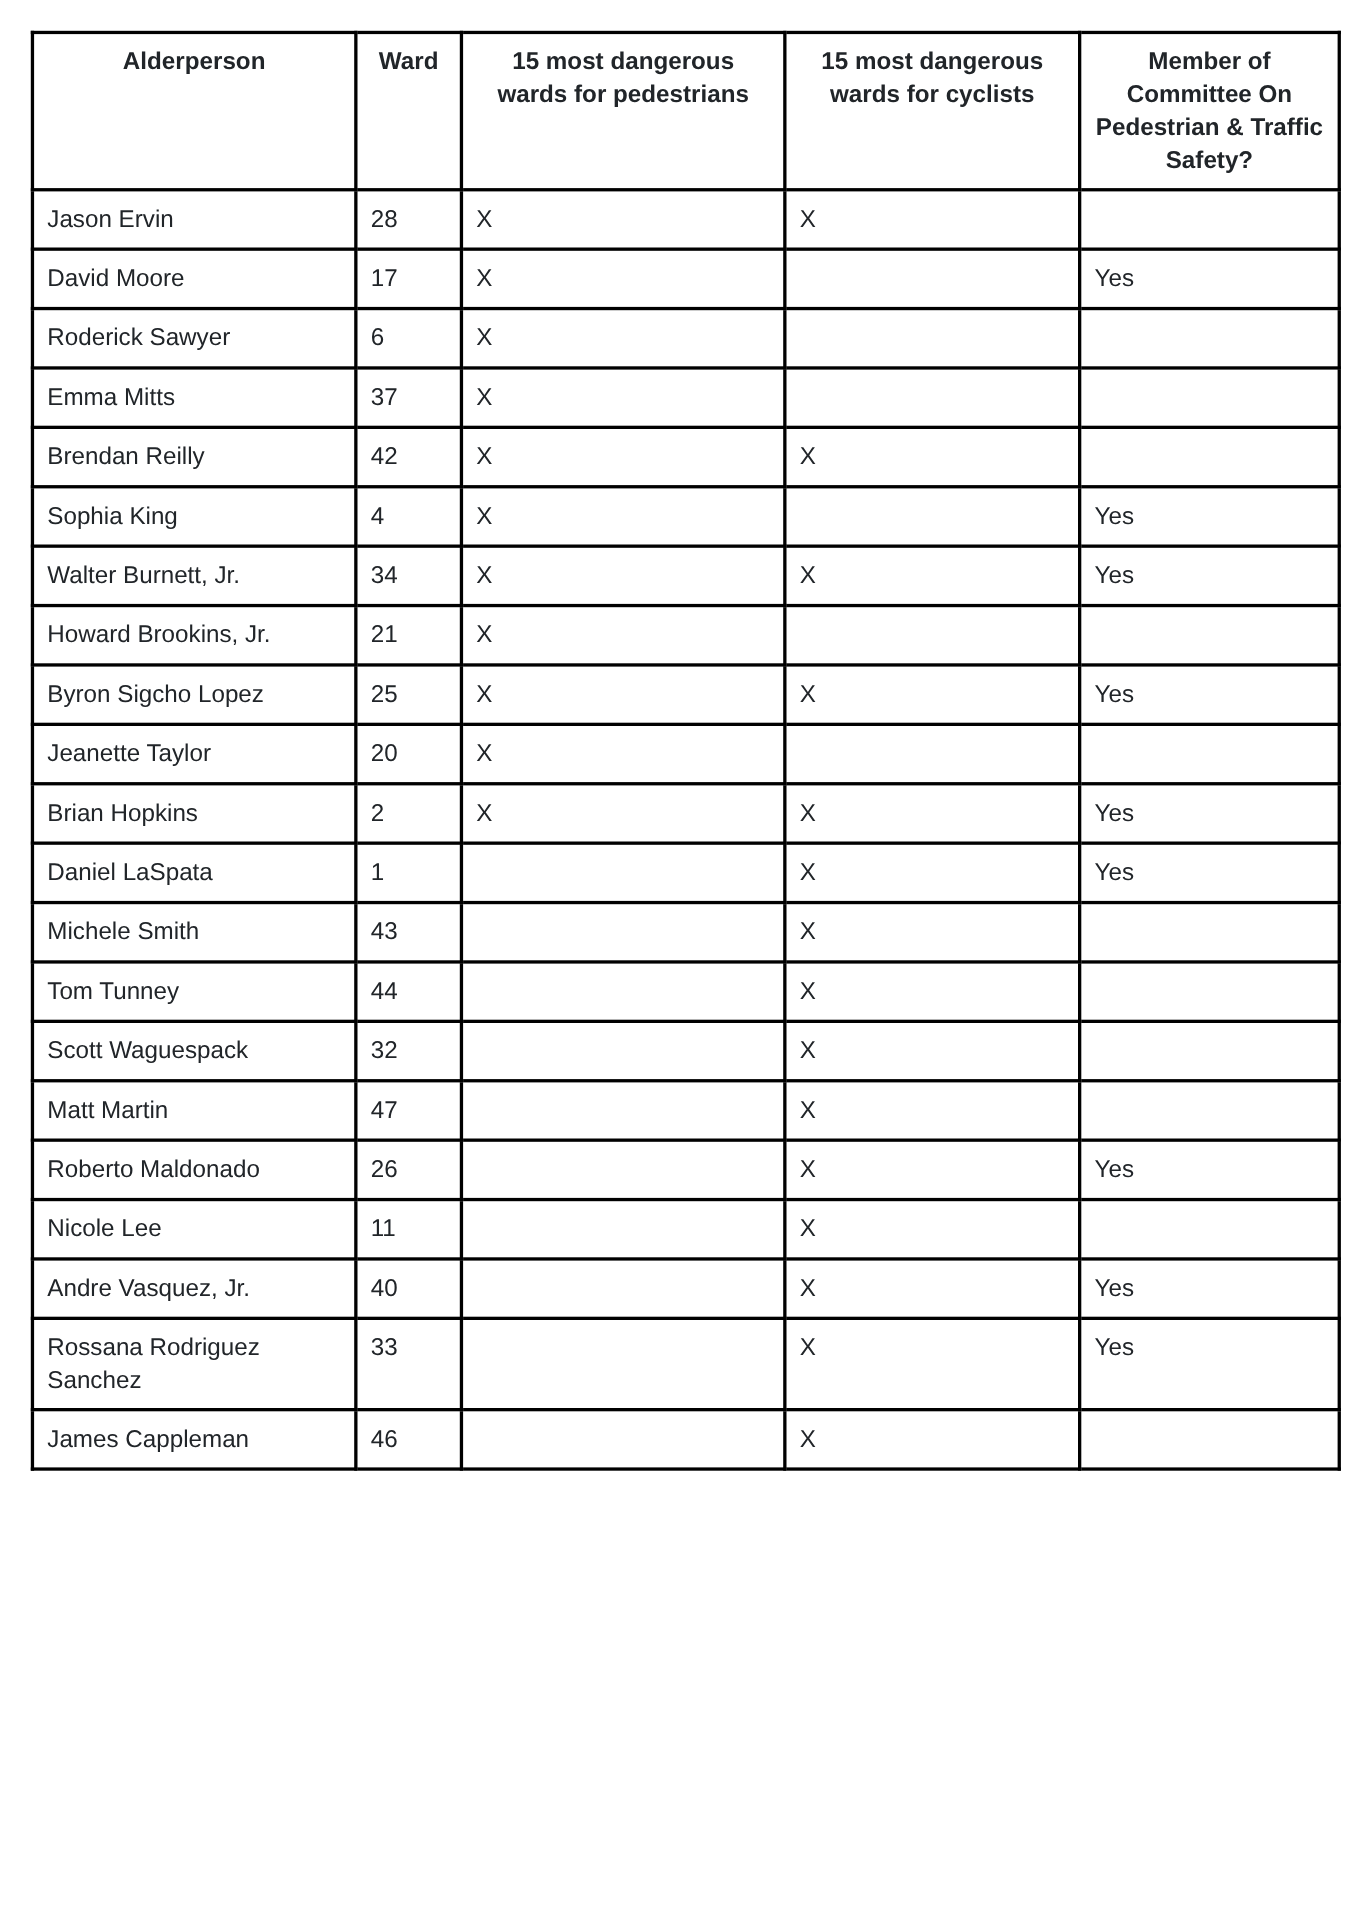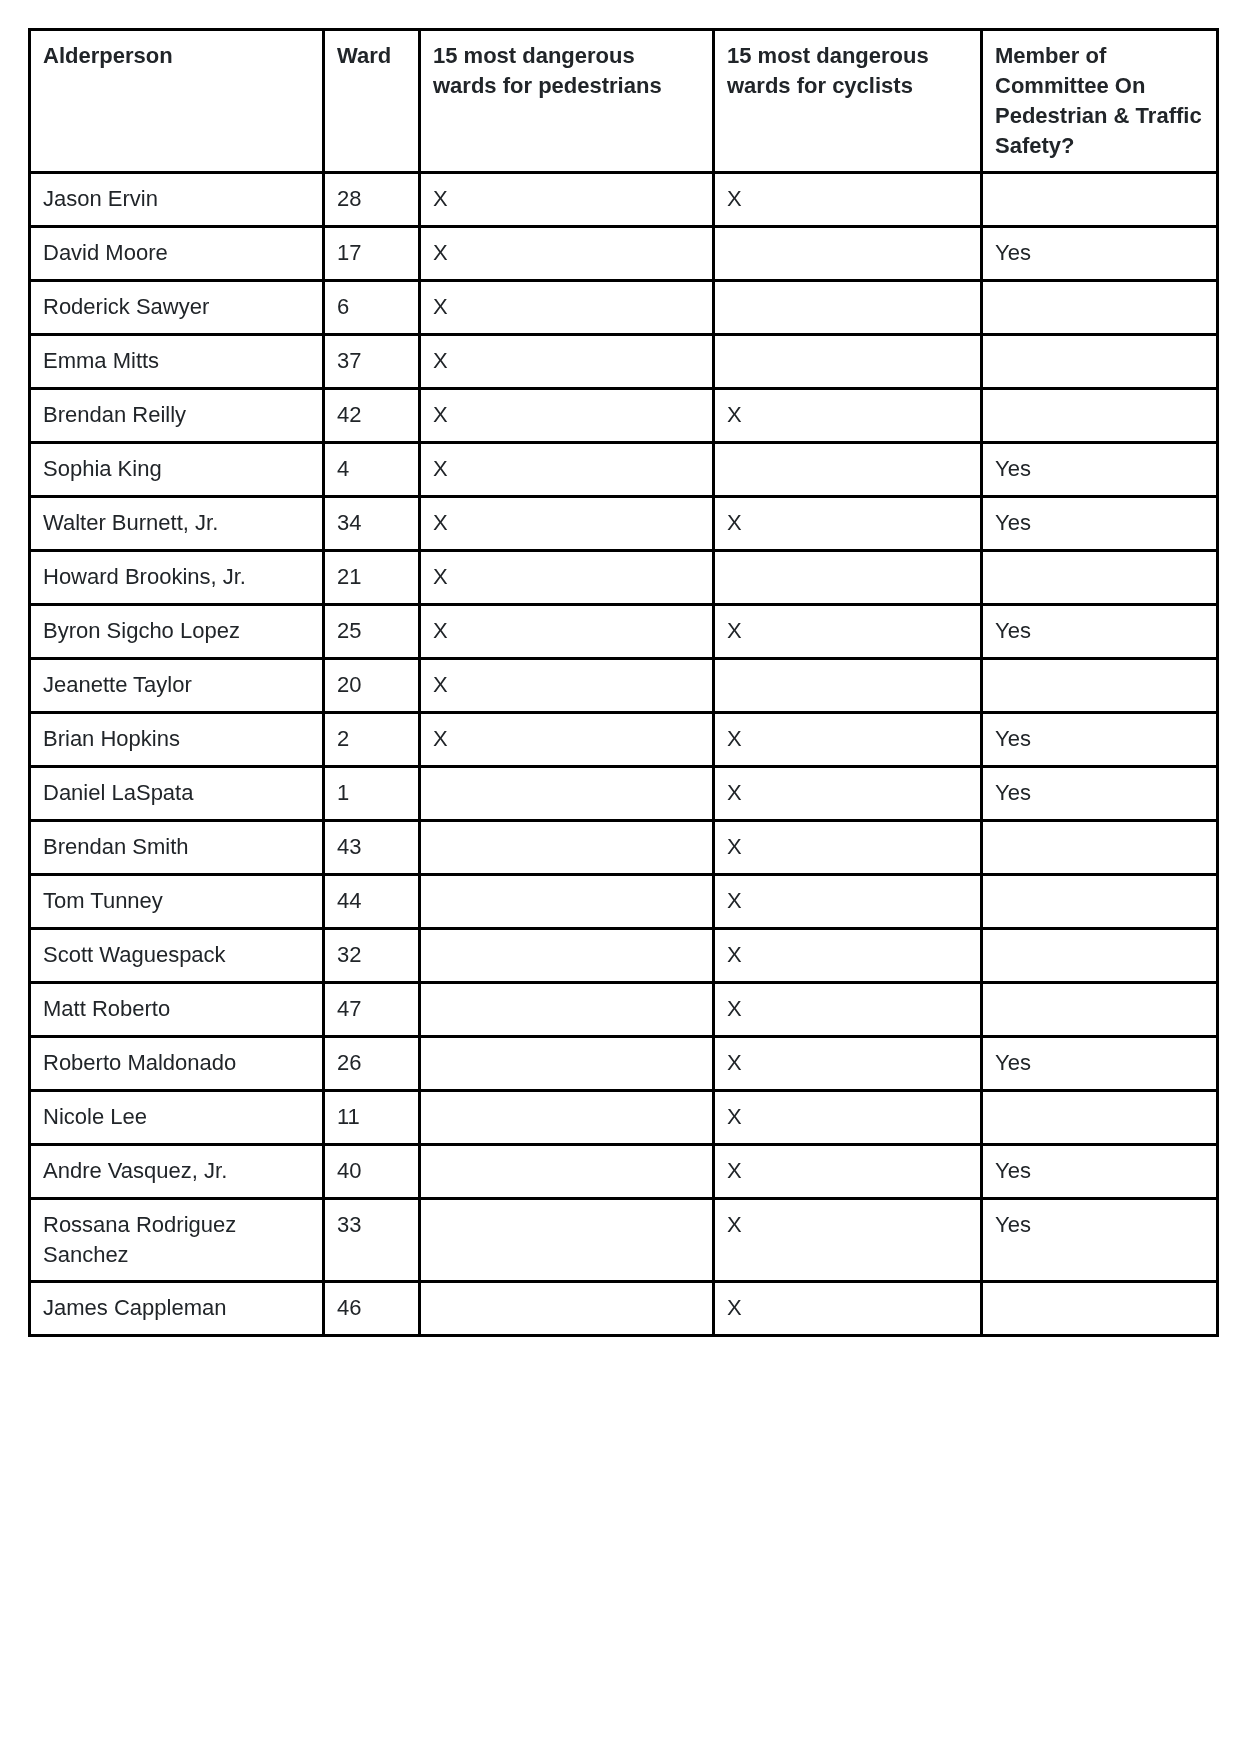--- a/index.html
+++ b/index.html
@@ -31,20 +31,21 @@
     line-height: 30px;
     height: 54px;
     box-sizing: border-box;
     overflow: hidden;
     text-align: left;
     word-wrap: break-word;
   }
   .doc-table th {
     font-weight: bold;
     height: 140px;
+    text-align: center;
   }
   .col-name { width: 294px; }
   .col-ward { width: 96px; }
   .col-ped  { width: 294px; }
   .col-cyc  { width: 268px; }
   .col-com  { width: 236px; }
 </style>
 </head>
 <body>
 
@@ -160,21 +161,21 @@
 
   <tr>
     <td>Daniel LaSpata</td>
     <td>1</td>
     <td></td>
     <td>X</td>
     <td>Yes</td>
   </tr>
 
   <tr>
-    <td>Brendan Smith</td>
+    <td>Michele Smith</td>
     <td>43</td>
     <td></td>
     <td>X</td>
     <td></td>
   </tr>
 
   <tr>
     <td>Tom Tunney</td>
     <td>44</td>
     <td></td>
@@ -184,21 +185,21 @@
 
   <tr>
     <td>Scott Waguespack</td>
     <td>32</td>
     <td></td>
     <td>X</td>
     <td></td>
   </tr>
 
   <tr>
-    <td>Matt Roberto</td>
+    <td>Matt Martin</td>
     <td>47</td>
     <td></td>
     <td>X</td>
     <td></td>
   </tr>
 
   <tr>
     <td>Roberto Maldonado</td>
     <td>26</td>
     <td></td>

